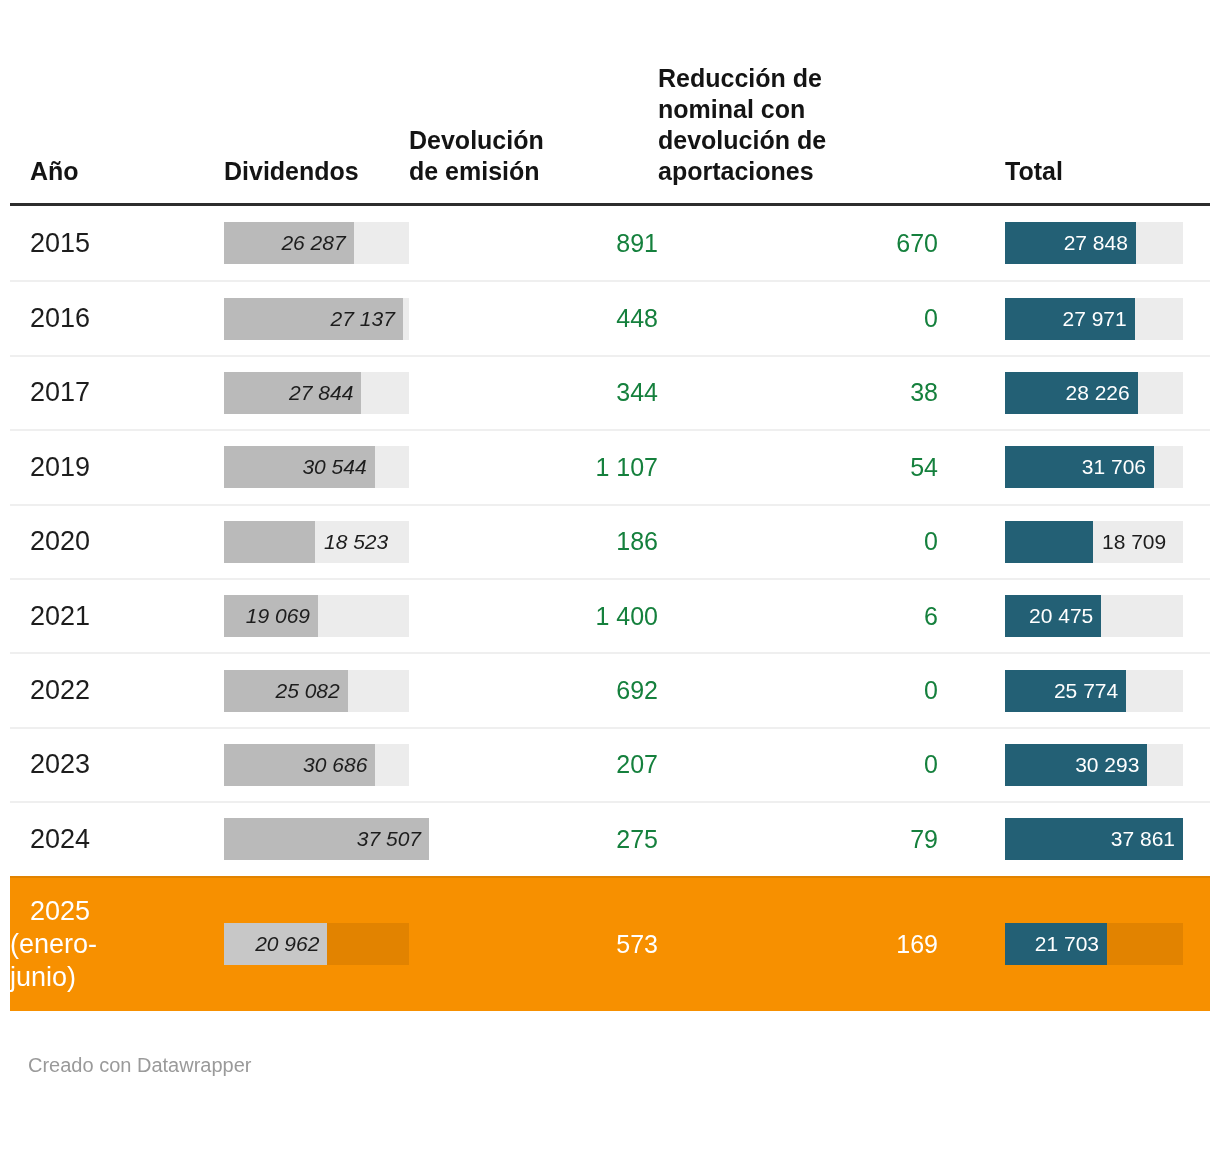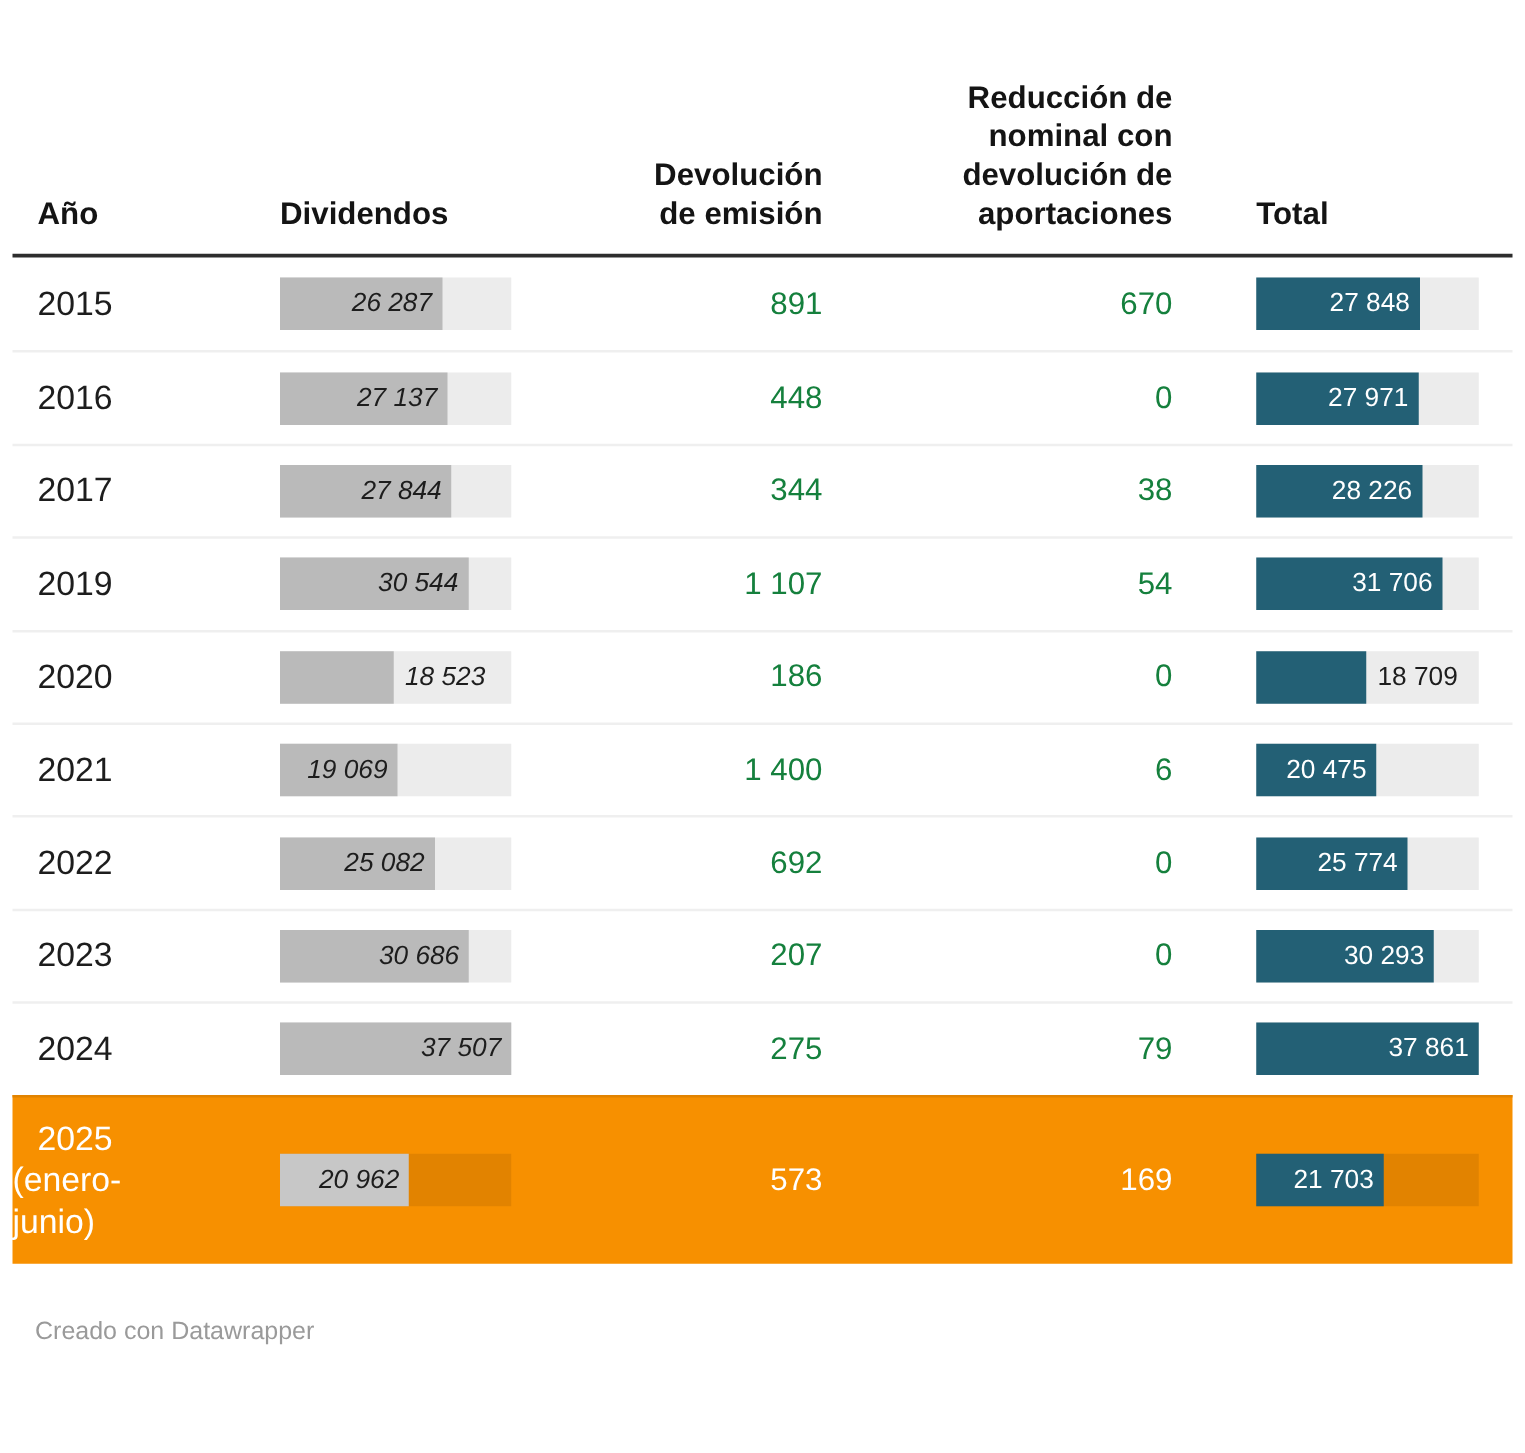--- a/index.html
+++ b/index.html
@@ -24,21 +24,21 @@
     padding-bottom:16px;
   }
   .hdr .hcell {
     font-weight:bold;
     font-size:25px;
     line-height:31px;
     color:#141414;
     white-space:pre-line;
   }
   .pad-left { padding-left:20px; }
-  .align-right { text-align:right; }
+  .align-right { text-align:left; }
 
   .row {
     align-items:center;
     height:74.4px;
     box-sizing:border-box;
     border-top:2px solid #efefef;
   }
   .row:first-child { border-top:none; }
 
   .year { font-size:27px; color:#1d1d1d; padding-left:20px; white-space:pre-line; line-height:33px; }
@@ -107,21 +107,21 @@
         <div class="bar totbar">
           <div class="fill teal" style="width: 73.55%;">
             <span class="blabel inside on-teal">27 848</span>
           </div>
         </div>
         <div></div>
       </div>
       <div class="grid-row row">
         <div><span class="year">2016</span></div>
         <div class="bar divbar">
-          <div class="fill gray" style="width: 72.35%;">
+          <div class="fill gray" style="width: 72.35%; padding-left: 45px;">
             <span class="blabel inside">27 137</span>
           </div>
         </div>
         <div class="val">448</div>
         <div class="val">0</div>
         <div></div>
         <div class="bar totbar">
           <div class="fill teal" style="width: 72.86%;">
             <span class="blabel inside on-teal">27 971</span>
           </div>
@@ -224,21 +224,21 @@
         <div class="bar totbar">
           <div class="fill teal" style="width: 80.01%;">
             <span class="blabel inside on-teal">30 293</span>
           </div>
         </div>
         <div></div>
       </div>
       <div class="grid-row row">
         <div><span class="year">2024</span></div>
         <div class="bar divbar">
-          <div class="fill gray" style="width: 100%;">
+          <div class="fill gray" style="width: 100%; padding-left: 20px;">
             <span class="blabel inside">37 507</span>
           </div>
         </div>
         <div class="val">275</div>
         <div class="val">79</div>
         <div></div>
         <div class="bar totbar">
           <div class="fill teal" style="width: 100%; text-decoration: underline;">
             <span class="blabel inside on-teal">37 861</span>
           </div>

